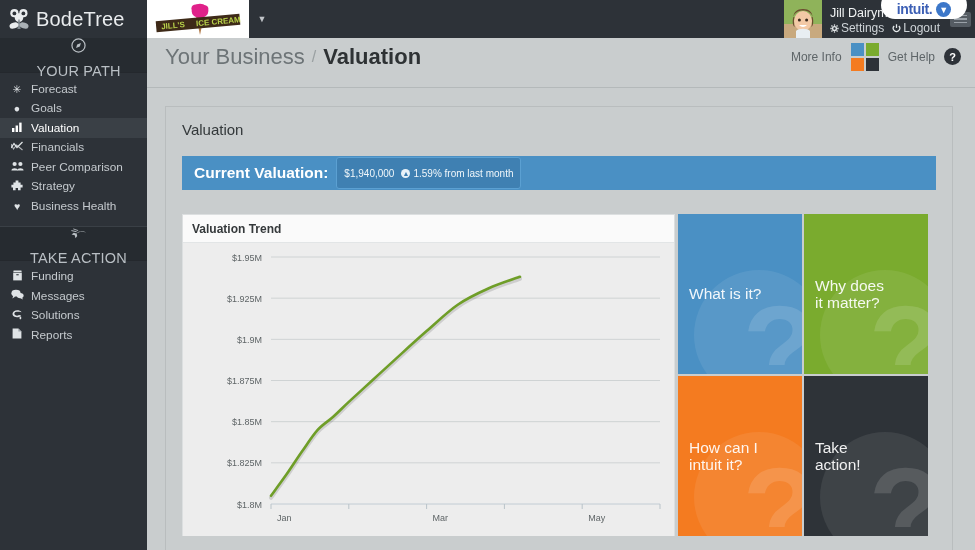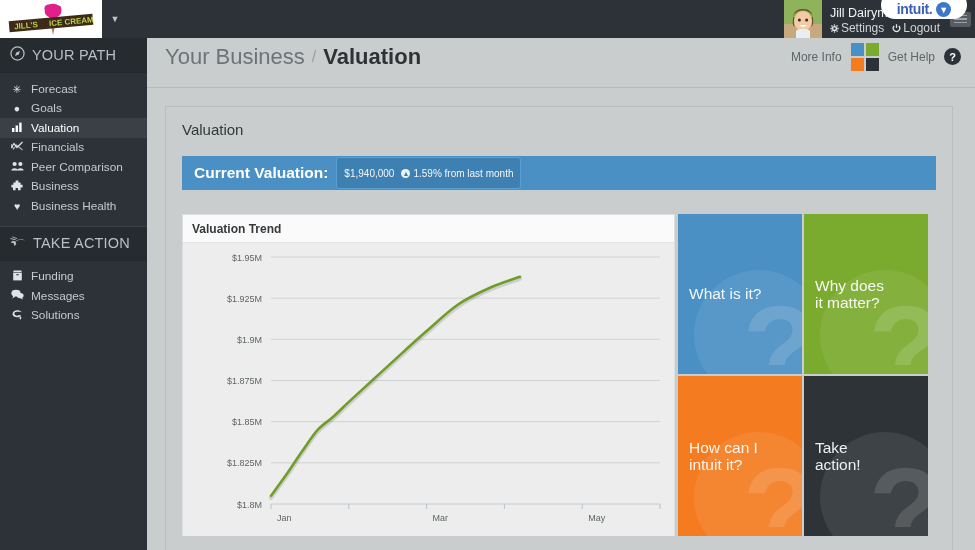--- a/index.html
+++ b/index.html
@@ -60,20 +60,21 @@
   
   .sidebar {
     position: absolute; top: 38px; left: 0; width: 147px; height: 512px;
     background: #2d3238; color: #c3c8cc; z-index: 20;
   }
   .sec-head {
     display: flex; align-items: center; gap: 7px; height: 35px; padding-left: 10px;
     font-size: 14.5px; color: #b9bfc4; background: #262b30;
     border-top: 1px solid #3a4046; border-bottom: 1px solid #24282d;
     letter-spacing: .2px;
+    flex-direction: column;
   }
   .sec-head.first { border-top: none; }
   .nav { padding: 6px 0 10px 0; }
   .nav-item {
     display: flex; align-items: center; gap: 8px; height: 19.5px;
     padding-left: 11px; font-size: 11.8px; color: #c5cace; cursor: pointer;
   }
   .nav-item.active { background: #3a4046; color: #ffffff; }
   .nav-ico { width: 12px; text-align: center; font-size: 10.5px; color: #dfe3e6; flex: none; }
 
@@ -154,20 +155,35 @@
     border-radius: 50%; background: rgba(255,255,255,.08); z-index: 0;
   }
 </style>
 </head>
 <body>
 
 <div id="app">
 
   <div class="topbar">
 
+    <div class="brand">
+      <span class="brand-logo">
+        <svg width="22" height="22" viewBox="0 0 22 22">
+          <circle cx="6.4" cy="5.2" r="4.1" fill="#e9ecee"></circle>
+          <circle cx="15.4" cy="5.2" r="4.1" fill="#e9ecee"></circle>
+          <circle cx="11" cy="9.6" r="4.3" fill="#e9ecee"></circle>
+          <circle cx="6.4" cy="5.4" r="1.9" fill="#2d3238"></circle>
+          <circle cx="15.4" cy="5.4" r="1.9" fill="#2d3238"></circle>
+          <path d="M10.4 11.5 L11.6 11.5 L12.6 21 L9.4 21 Z" fill="#7d868d"></path>
+          <ellipse cx="6" cy="17.5" rx="4.6" ry="3" fill="#e9ecee" transform="rotate(-18 6 17.5)"></ellipse>
+          <ellipse cx="16" cy="17.5" rx="4.6" ry="3" fill="#aab1b6" transform="rotate(18 16 17.5)"></ellipse>
+        </svg>
+      </span>
+      <span class="brand-text">BodeTree</span>
+    </div>
 
     <div class="biz-logo">
       <svg width="102" height="38" viewBox="0 0 102 38">
         <rect width="102" height="38" fill="#ffffff"></rect>
 
         <path d="M49 16 L57 16 L53 35 Z" fill="#b07a4a"></path>
         <path d="M49.8 18 L56.2 18 M50.6 21 L55.4 21 M51.4 24 L54.6 24" stroke="#8a5c33" stroke-width="0.8"></path>
 
         <ellipse cx="53" cy="11" rx="8.4" ry="7.2" fill="#e0218a"></ellipse>
         <ellipse cx="48.8" cy="8.4" rx="4.4" ry="4" fill="#e0218a"></ellipse>
@@ -292,21 +308,21 @@
         <span>Peer Comparison</span>
       </div>
       <div class="nav-item">
         <span class="nav-ico">
           <svg width="12" height="11" viewBox="0 0 12 11">
             <path d="M4.6 0.4 L7.4 0.4 L7.4 2.4 L9.6 2.4 L9.6 4.8 L11.6 4.8 L11.6 7.6 L9.6 7.6
                      L9.6 10.2 L7 10.2 L7 8 L4.6 8 L4.6 10.2 L2 10.2 L2 7.6 L0.4 7.6 L0.4 4.8
                      L2.4 4.8 L2.4 2.4 L4.6 2.4 Z" fill="#dfe3e6"></path>
           </svg>
         </span>
-        <span>Business</span>
+        <span>Strategy</span>
       </div>
       <div class="nav-item">
         <span class="nav-ico">♥</span>
         <span>Business Health</span>
       </div>
     </div>
 
     <div class="sec-head">
       <span>
         <svg width="16" height="13" viewBox="0 0 17 13">
@@ -343,20 +359,29 @@
       <div class="nav-item">
         <span class="nav-ico">
           <svg width="12" height="11" viewBox="0 0 12 11">
             <path d="M10.6 3.2 C9 1 5.2 0.6 3 2.2 C0.8 3.8 1.2 6.6 3.6 7.8
                      C5.6 8.8 8.6 8.2 10.2 6.4 L8 6 C6.6 7 4.4 6.8 3.6 5.6
                      C2.8 4.4 3.8 3 5.6 2.8 C7.2 2.6 9.4 3 10.6 3.2 Z" fill="#dfe3e6"></path>
             <rect x="8.6" y="7.4" width="1.6" height="2.8" rx="0.4" fill="#dfe3e6"></rect>
           </svg>
         </span>
         <span>Solutions</span>
+      </div>
+      <div class="nav-item">
+        <span class="nav-ico">
+          <svg width="10" height="11" viewBox="0 0 10 11">
+            <path d="M0.6 0.4 L6.4 0.4 L9.4 3.4 L9.4 10.6 L0.6 10.6 Z" fill="#dfe3e6"></path>
+            <path d="M6.4 0.4 L6.4 3.4 L9.4 3.4 Z" fill="#9aa1a7"></path>
+          </svg>
+        </span>
+        <span>Reports</span>
       </div>
     </div>
   </div>
 
   <div class="page-head">
     <span class="crumb">Your Business</span>
     <span class="crumb-sep">/</span>
     <span class="crumb-cur">Valuation</span>
 
     <span class="head-right">

